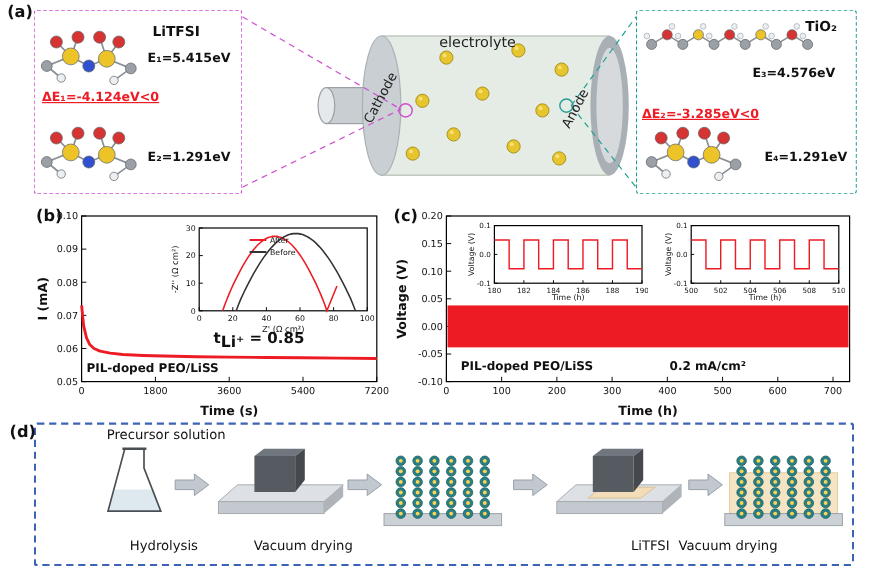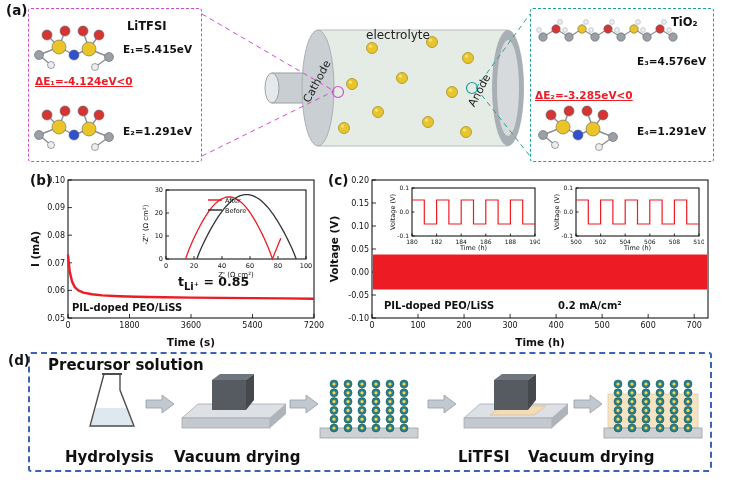--- a/index.html
+++ b/index.html
@@ -17,22 +17,22 @@
   .molsvg{position:absolute;}
   .ititle{position:absolute;font-size:11.5px;font-weight:700;white-space:nowrap;}
   .alabel{position:absolute;font-size:10.5px;font-weight:bold;white-space:nowrap;}
   .delta{color:#ed1c24;text-decoration:underline;}
   .batlabel{position:absolute;font-size:11px;color:#222;white-space:nowrap;}
   .rot{transform:rotate(-62deg);transform-origin:left bottom;}
   .plabel{position:absolute;font-weight:bold;font-size:13.5px;z-index:5;}
   .inset-chart{background:#fff;}
   .annot{position:absolute;font-weight:bold;font-size:10px;white-space:nowrap;z-index:4;}
   .tnum{font-size:12.5px;}
-  .tnum sub{font-size:10px;}
-  .dlabel{position:absolute;font-size:15px;font-weight:bold;text-align:left;white-space:nowrap;}
+  .tnum sub{font-size:13px;}
+  .dlabel{position:absolute;font-size:11px;font-weight:normal;text-align:right;white-space:nowrap;}
 </style>
 </head>
 <body>
 
 <div class="fig">
 
   <section class="panel panel-a">
     <svg id="battery-svg" width="733" height="170">
         <rect x="272" y="73" width="48" height="30" fill="#c9ced2" stroke="#9aa0a5"></rect>
         <ellipse cx="272" cy="88" rx="7" ry="15" fill="#e6e9eb" stroke="#9aa0a5"></ellipse>
@@ -174,21 +174,21 @@
           <circle cx="16" cy="14" r="5" fill="#d63333" stroke="#60656a" stroke-width="0.6"></circle>
           <circle cx="34" cy="10" r="5" fill="#d63333" stroke="#60656a" stroke-width="0.6"></circle>
           <circle cx="52" cy="10" r="5" fill="#d63333" stroke="#60656a" stroke-width="0.6"></circle>
           <circle cx="68" cy="14" r="5" fill="#d63333" stroke="#60656a" stroke-width="0.6"></circle>
           <circle cx="8" cy="34" r="4.5" fill="#9aa0a6" stroke="#60656a" stroke-width="0.6"></circle>
           <circle cx="78" cy="36" r="4.5" fill="#9aa0a6" stroke="#60656a" stroke-width="0.6"></circle>
           <circle cx="20" cy="44" r="3.5" fill="#eceff1" stroke="#60656a" stroke-width="0.6"></circle>
           <circle cx="64" cy="46" r="3.5" fill="#eceff1" stroke="#60656a" stroke-width="0.6"></circle>
         </svg>
       <span class="ititle" style="left:140px;top:6px">TiO₂</span>
-      <span class="alabel" style="left:106px;top:46px">E₃=4.576eV</span>
+      <span class="alabel" style="left:96px;top:46px">E₃=4.576eV</span>
       <span class="alabel delta" style="left:4px;top:80px">ΔE₂=-3.285eV&lt;0</span>
       <span class="alabel" style="left:106px;top:116px">E₄=1.291eV</span>
     </div>
 
     <span class="batlabel" style="left:366px;top:28px;font-size:12px">electrolyte</span>
     <span class="batlabel rot" style="left:312px;top:92px">Cathode</span>
     <span class="batlabel rot" style="left:477px;top:96px">Anode</span>
   </section>
 
   <section class="panel panel-b">

